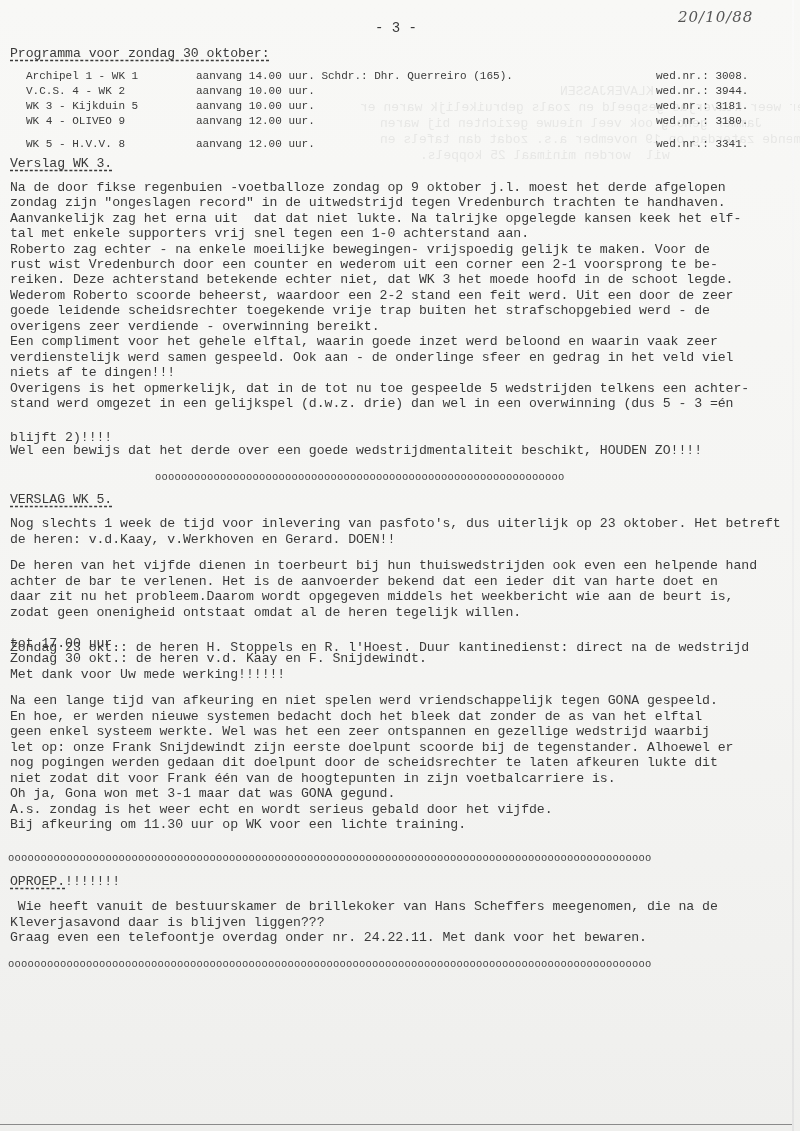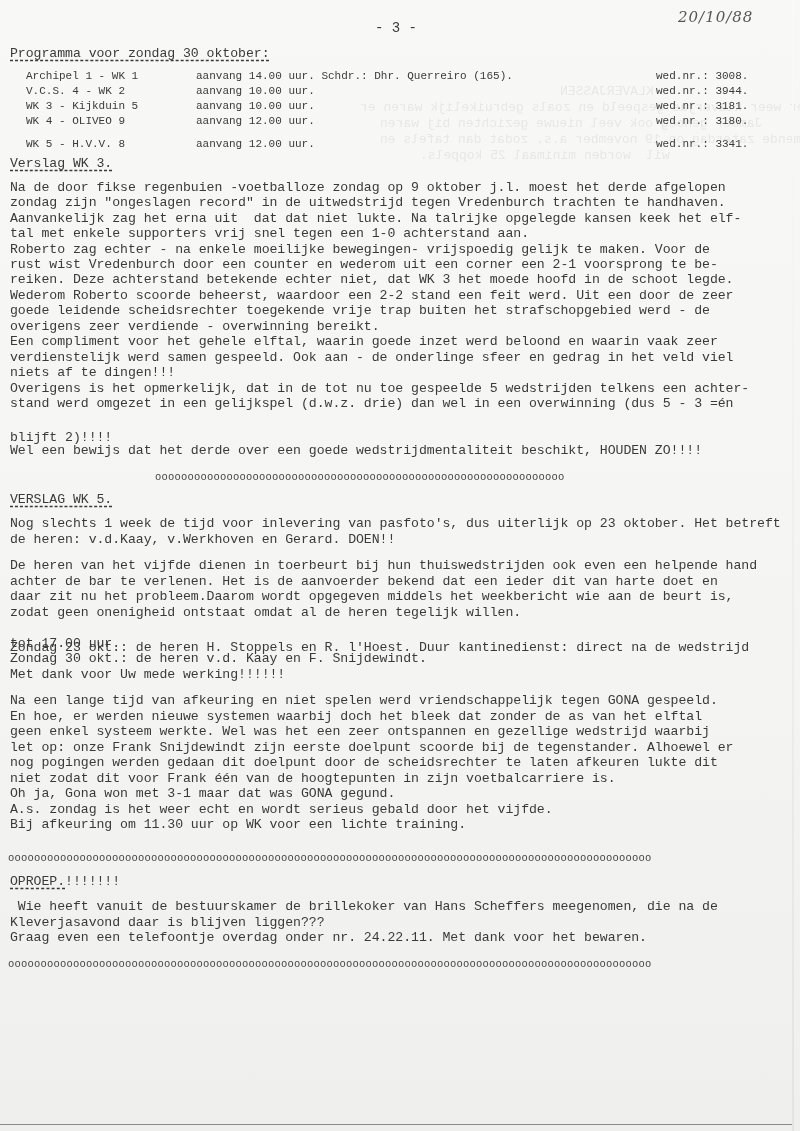--- a/index.html
+++ b/index.html
@@ -117,21 +117,21 @@
   <div class="line" style="top:558px;">De heren van het vijfde dienen in toerbeurt bij hun thuiswedstrijden ook even een helpende hand</div>
   <div class="line" style="top:574px;">achter de bar te verlenen. Het is de aanvoerder bekend dat een ieder dit van harte doet en</div>
   <div class="line" style="top:589px;">daar zit nu het probleem.Daarom wordt opgegeven middels het weekbericht wie aan de beurt is,</div>
   <div class="line" style="top:605px;">zodat geen onenigheid ontstaat omdat al de heren tegelijk willen.</div>
   <div class="line" style="top:640px;">Zondag 23 okt.: de heren H. Stoppels en R. l'Hoest. Duur kantinedienst: direct na de wedstrijd</div>
   <div class="line" style="top:636px;">tot 17.00 uur.</div>
   <div class="line" style="top:651px;">Zondag 30 okt.: de heren v.d. Kaay en F. Snijdewindt.</div>
   <div class="line" style="top:693px;">Na een lange tijd van afkeuring en niet spelen werd vriendschappelijk tegen GONA gespeeld.</div>
 
   <div class="line" style="top:667px;">Met dank voor Uw mede werking!!!!!!</div>
-  <div class="line" style="top:709px;">En hoe, er werden nieuwe systemen waarbij doch het bleek dat zonder de as van het elftal</div>
+  <div class="line" style="top:709px;">En hoe, er werden nieuwe systemen bedacht doch het bleek dat zonder de as van het elftal</div>
   <div class="line" style="top:724px;">geen enkel systeem werkte. Wel was het een zeer ontspannen en gezellige wedstrijd waarbij</div>
   <div class="line" style="top:740px;">let op: onze Frank Snijdewindt zijn eerste doelpunt scoorde bij de tegenstander. Alhoewel er</div>
   <div class="line" style="top:755px;">nog pogingen werden gedaan dit doelpunt door de scheidsrechter te laten afkeuren lukte dit</div>
   <div class="line" style="top:771px;">niet zodat dit voor Frank één van de hoogtepunten in zijn voetbalcarriere is.</div>
   <div class="line" style="top:786px;">Oh ja, Gona won met 3-1 maar dat was GONA gegund.</div>
   <div class="line" style="top:802px;">A.s. zondag is het weer echt en wordt serieus gebald door het vijfde.</div>
   <div class="line" style="top:817px;">Bij afkeuring om 11.30 uur op WK voor een lichte training.</div>
 
   <div class="divider" style="left:8px; top:852px;">ooooooooooooooooooooooooooooooooooooooooooooooooooooooooooooooooooooooooooooooooooooooooooooooooooo</div>
 

